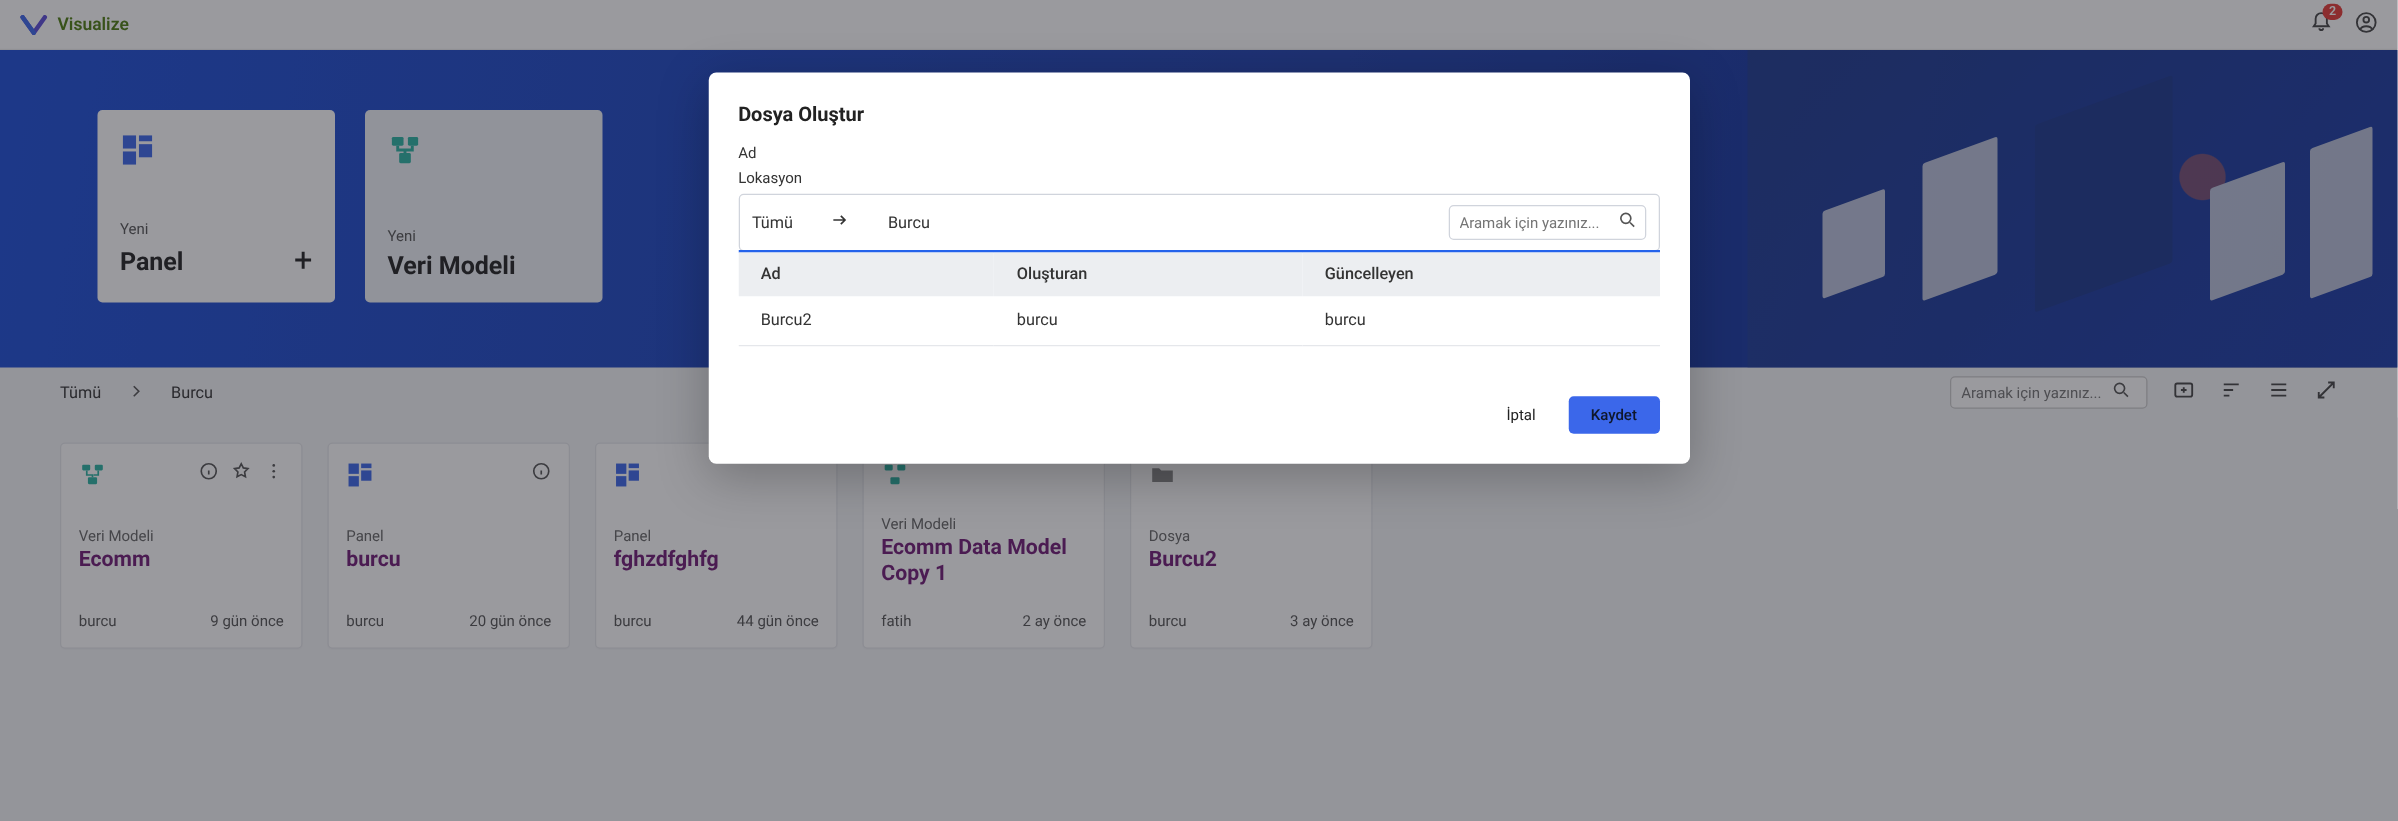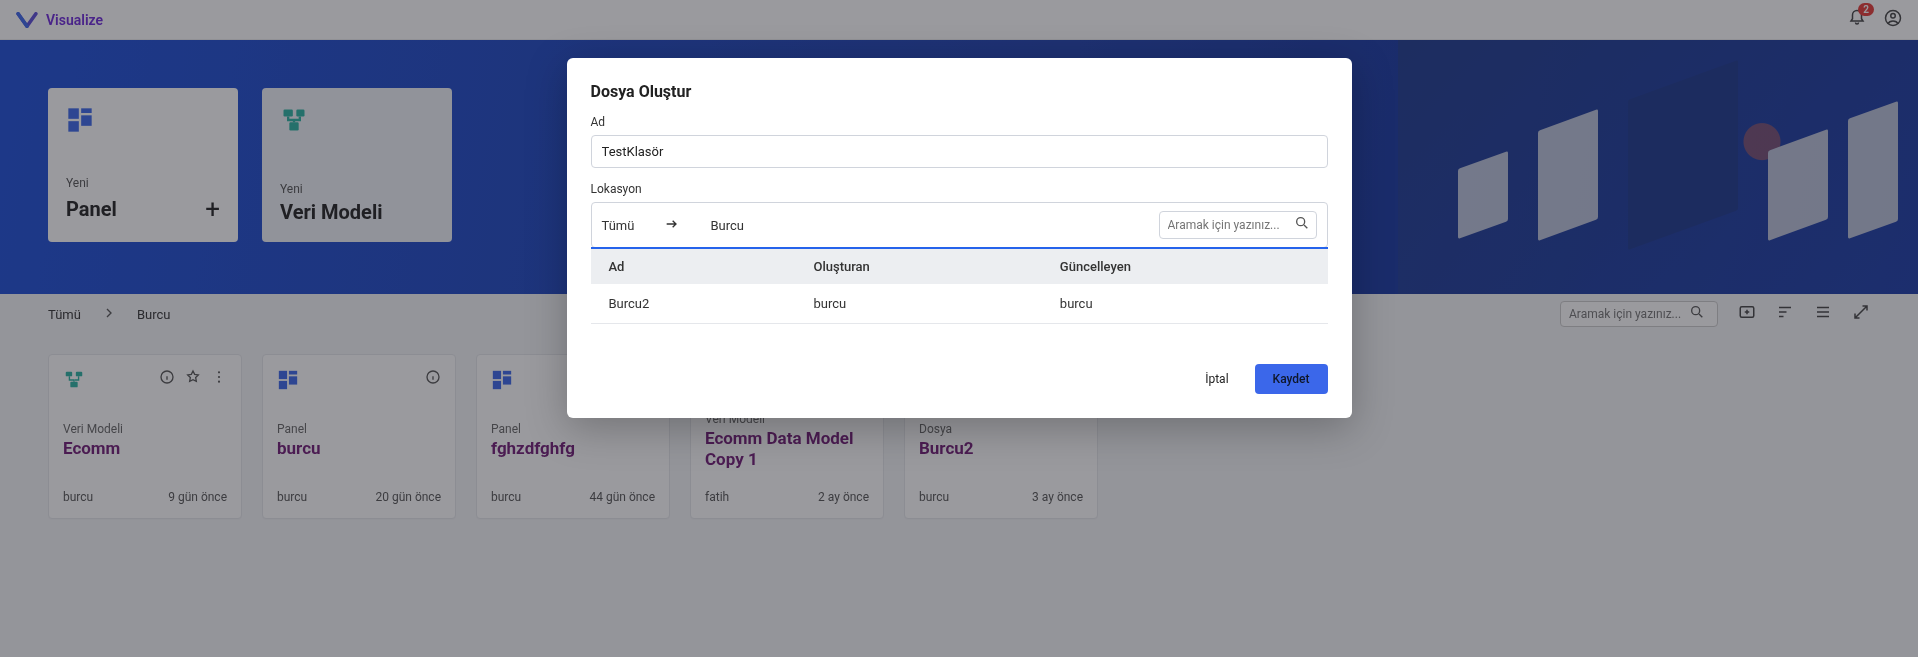--- a/index.html
+++ b/index.html
@@ -3,29 +3,29 @@
 <meta charset="utf-8">
 <style>
   * { box-sizing: border-box; margin: 0; padding: 0; font-family: -apple-system, BlinkMacSystemFont, "Segoe UI", Roboto, sans-serif; }
   body { background: #f5f6f8; width: 1918px; height: 657px; overflow: hidden; position: relative; }
 
   
   .header { height: 40px; background: #fff; display: flex; align-items: center; padding: 0 16px; justify-content: space-between; border-bottom: 1px solid #eee; }
   .header-left { display: flex; align-items: center; gap: 8px; }
   .logo-mark { width: 22px; height: 16px; position: relative; }
   .logo-mark svg { width: 22px; height: 16px; }
-  .app-title { font-weight: 600; font-size: 14px; color: #6d28d9; }
+  .app-title { font-weight: 600; font-size: 14px; color: #4d7c0f; }
   .header-right { display: flex; align-items: center; gap: 18px; }
   .bell-wrap { position: relative; }
   .badge { position: absolute; top: -6px; right: -8px; background: #e53935; color: #fff; font-size: 10px; border-radius: 10px; padding: 1px 5px; font-weight: 600; }
   .icon-btn { cursor: pointer; color: #444; }
 
   
   .hero { background: linear-gradient(100deg, #1d4ed8 0%, #1e40af 55%, #0b2a8f 100%); height: 254px; padding: 48px; position: relative; overflow: hidden; }
-  .hero-cards { display: flex; gap: 24px; }
+  .hero-cards { display: flex; gap: 24px; margin-left: 30px; }
   .hero-card { width: 190px; height: 154px; background: #fff; border-radius: 4px; padding: 18px; display: flex; flex-direction: column; justify-content: space-between; }
   .hero-card.alt { background: #eef2f7; }
   .hero-icon { width: 28px; height: 28px; }
   .hero-card-bottom { }
   .hero-new { font-size: 12px; color: #555; margin-bottom: 4px; }
   .hero-title-row { display: flex; align-items: center; justify-content: space-between; }
   .hero-title { font-size: 20px; font-weight: 700; color: #222; }
   .plus { font-size: 26px; color: #222; }
   .hero-illus { position: absolute; right: 0; top: 0; bottom: 0; width: 520px; background:
     radial-gradient(circle at 70% 40%, rgba(255,110,60,0.5) 0 18px, transparent 19px),
@@ -320,21 +320,20 @@
     </div>
   </div>
 
 </div>
 
 <div class="overlay">
   <div class="modal">
     <div class="modal-title">Dosya Oluştur</div>
 
     <div class="field-label">Ad</div>
-    <input class="text-input" value="TestKlasör" style="">
 
     <div class="field-label">Lokasyon</div>
     <div class="loc-row">
       <div class="loc-crumbs">
         <span>Tümü</span>
         <span>
           <svg class="sicon" viewBox="0 0 24 24">
               <path d="M4 12h14M13 7l5 5-5 5" fill="none" stroke="#333" stroke-width="2"></path>
             </svg>
         </span>

